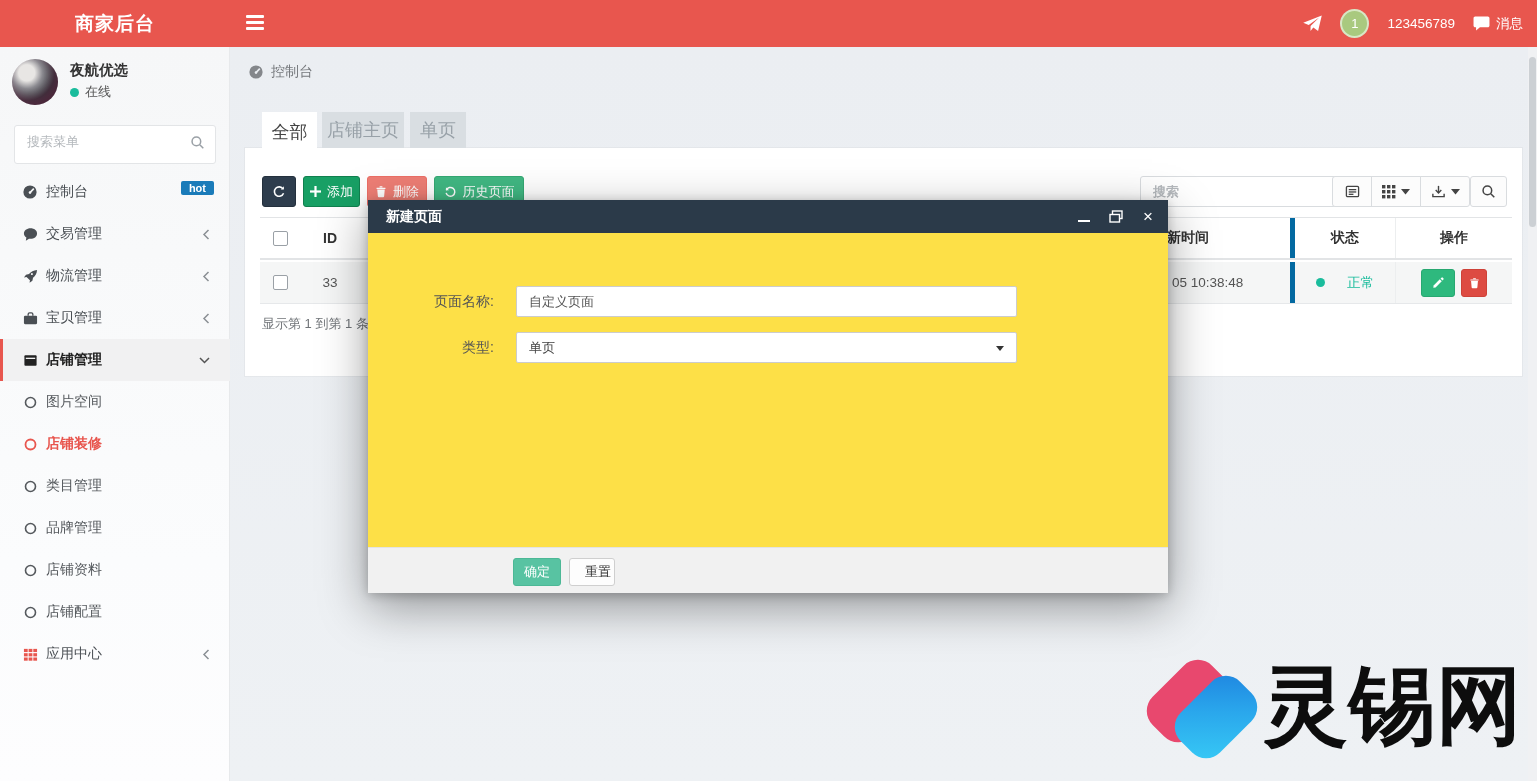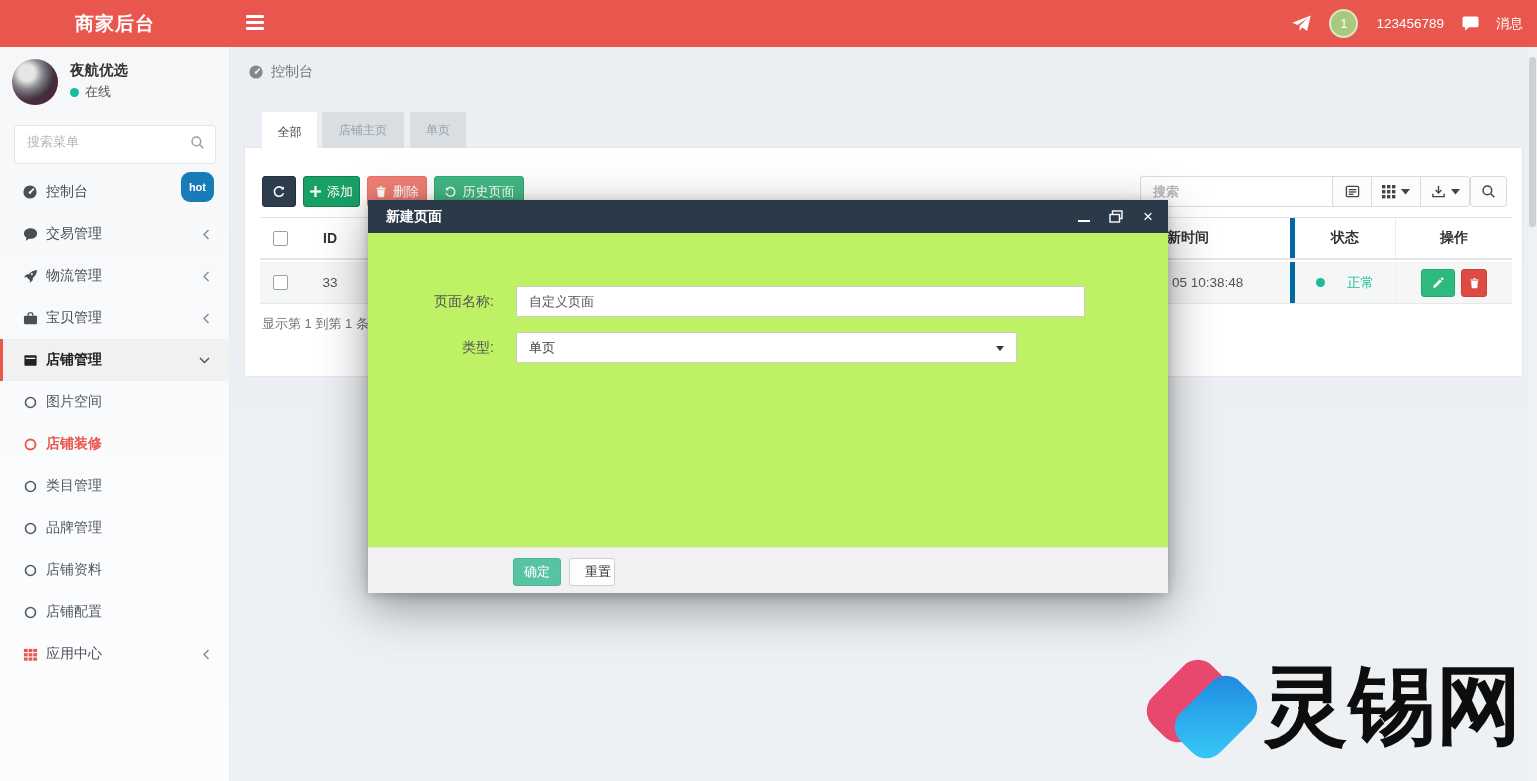--- a/index.html
+++ b/index.html
@@ -10,21 +10,21 @@
   
   .topbar { position:absolute; top:0; left:0; width:1537px; height:47px; background:#e8564e; z-index:30; }
   .brand { position:absolute; left:0; top:0; width:230px; height:47px; display:flex; align-items:center; justify-content:center;
            color:#fff; font-size:19px; font-weight:bold; letter-spacing:1px; }
   .hamburger { position:absolute; left:246px; top:15px; width:18px; height:16px; cursor:pointer; }
   .hamburger span { display:block; height:2.6px; background:#fff; margin-bottom:3.4px; border-radius:1px; }
   .tb-right { position:absolute; right:14px; top:0; height:47px; display:flex; align-items:center; gap:18px; color:#fff; }
   .tb-avatar { width:29px; height:29px; border-radius:50%; background:#a9c97f; border:2px solid rgba(255,255,255,.55);
                display:flex; align-items:center; justify-content:center; color:#fff; font-size:13px; }
   .tb-user { font-size:13.5px; }
-  .tb-msg { display:flex; align-items:center; gap:17px; font-size:13.5px; }
+  .tb-msg { display:flex; align-items:center; gap:6px; font-size:13.5px; }
 
   
   .sidebar { position:absolute; top:47px; left:0; width:230px; height:734px;
              background:linear-gradient(180deg,#f6f7f8 0%,#fbfcfd 70%,#fdfdfe 100%);
              border-right:1px solid #e7e9eb; z-index:20; }
   .avatar { position:absolute; left:12px; top:12px; width:46px; height:46px; border-radius:50%;
             background:radial-gradient(circle at 32% 30%, #e8e6e4 0 18%, #8b8a90 35%, #2e2c33 62%, #141318 100%);
             box-shadow:inset -4px -6px 8px rgba(200,60,120,.25); }
   .shop-name { position:absolute; left:70px; top:14px; font-size:14.5px; font-weight:bold; color:#333; }
   .shop-status { position:absolute; left:70px; top:36px; font-size:13px; color:#555; display:flex; align-items:center; gap:6px; }
@@ -40,31 +40,31 @@
   .mi { position:relative; height:42px; display:flex; align-items:center; cursor:pointer; color:#4a4f54; font-size:14px; }
   .mi .ic { position:absolute; left:22px; width:16px; display:flex; justify-content:center; }
   .mi .lb { position:absolute; left:46px; }
   .mi .chev { position:absolute; right:20px; }
   .mi-active { border-left:3px solid #e8564e; background:#f1f1f2; font-weight:bold; color:#222; }
   .mi-active .ic { left:19px; } .mi-active .lb { left:43px; }
   .sub { position:relative; height:42px; display:flex; align-items:center; cursor:pointer; color:#55595d; font-size:14px; }
   .sub .ring { position:absolute; left:24px; }
   .sub .lb { position:absolute; left:46px; }
   .sub-active { color:#e8564e; font-weight:bold; }
-  .hot { position:absolute; right:16px; top:1px; background:#1a7bb9; color:#fff; font-size:11px; font-weight:bold;
-         padding:9px 8px; border-radius:9px; }
+  .hot { position:absolute; right:16px; top:10px; background:#1a7bb9; color:#fff; font-size:11px; font-weight:bold;
+         padding:1px 8px; border-radius:2px; }
 
   
   .main { position:absolute; top:47px; left:230px; width:1307px; height:734px;
           background:linear-gradient(180deg,#ebeef2,#eef1f4); }
   .breadcrumb { position:absolute; left:248px; top:63px; display:flex; align-items:center; gap:7px;
                 color:#76797d; font-size:14px; z-index:1; }
   .panel { position:absolute; left:245px; top:148px; width:1277px; height:228px; background:#fff;
            box-shadow:0 0 0 1px rgba(0,0,0,.03); }
-  .tab { position:absolute; display:flex; align-items:center; justify-content:center; font-size:12px; cursor:pointer; }
+  .tab { position:absolute; display:flex; align-items:center; justify-content:center; font-size:18px; cursor:pointer; }
   .tab-active { left:262px; top:112px; width:55px; height:40px; background:#fff; color:#444; z-index:2; }
   .tab-idle { background:#d9dee2; color:#98a1a8; top:112px; height:36px; }
 
   .btn { position:absolute; display:flex; align-items:center; justify-content:center; gap:6px; border-radius:3px;
          font-size:13px; color:#fff; cursor:pointer; height:31px; }
   .btn-dark { background:#2e3d4d; border:1px solid #24303d; }
   .btn-green { background:#18a065; border:1px solid #11804f; }
   .btn-salmon { background:#ee7e75; border:1px solid #ec6f66; }
   .btn-teal2 { background:#41b883; border:1px solid #35a873; }
   .tool-search { position:absolute; left:1140px; top:176px; width:215px; height:31px; background:#fff;
@@ -96,23 +96,23 @@
 
   
   .modal { position:absolute; left:368px; top:200px; width:800px; height:393px; z-index:40;
            box-shadow:0 14px 45px rgba(0,0,0,.38), 0 2px 10px rgba(0,0,0,.22); background:#fff; }
   .modal-h { position:absolute; top:0; left:0; width:800px; height:33px; background:#2b3a49; display:flex; align-items:center; }
   .modal-title { color:#fff; font-size:14px; font-weight:bold; margin-left:18px; }
   .win-ctl { position:absolute; top:0; right:12px; height:33px; display:flex; align-items:center; gap:16px; }
   .wc { width:16px; height:16px; display:flex; align-items:center; justify-content:center; cursor:pointer; color:#fff; }
   .wc-min { width:12px; height:2px; background:#fff; margin-top:8px; }
   .wc-x { font-size:17px; line-height:1; }
-  .modal-b { position:absolute; top:33px; left:0; width:800px; height:314px; background:#bef264; }
+  .modal-b { position:absolute; top:33px; left:0; width:800px; height:314px; background:#fde047; }
   .f-label { position:absolute; width:126px; text-align:right; font-size:14px; color:#555; }
-  .f-input { position:absolute; left:148px; width:569px; height:31px; border:1px solid #ccc; border-radius:2px;
+  .f-input { position:absolute; left:148px; width:501px; height:31px; border:1px solid #ccc; border-radius:2px;
              background:#fff; font-size:13px; color:#555; padding-left:12px; outline:none; font-family:inherit; }
   .f-select { position:absolute; left:148px; width:501px; height:31px; border:1px solid #ccc; border-radius:2px;
               background:#fff; display:flex; align-items:center; font-size:13px; color:#444; padding-left:12px; cursor:pointer; }
   .f-caret { position:absolute; right:12px; top:13px; width:0; height:0; border-left:4.5px solid transparent;
              border-right:4.5px solid transparent; border-top:5.5px solid #333; }
   .modal-f { position:absolute; top:347px; left:0; width:800px; height:46px; background:#f1f1f1; border-top:1px solid #e3e3e3; }
   .mbtn { position:absolute; top:10px; height:28px; border-radius:3px; display:flex; align-items:center; justify-content:center;
           font-size:13px; cursor:pointer; }
   .mbtn-ok { left:145px; width:48px; background:#58c3a2; border:1px solid #4cb896; color:#fff; }
   .mbtn-reset { left:201px; width:46px; background:#fdfdfd; border:1px solid #cfcfcf; color:#333;padding-left:12px; }

